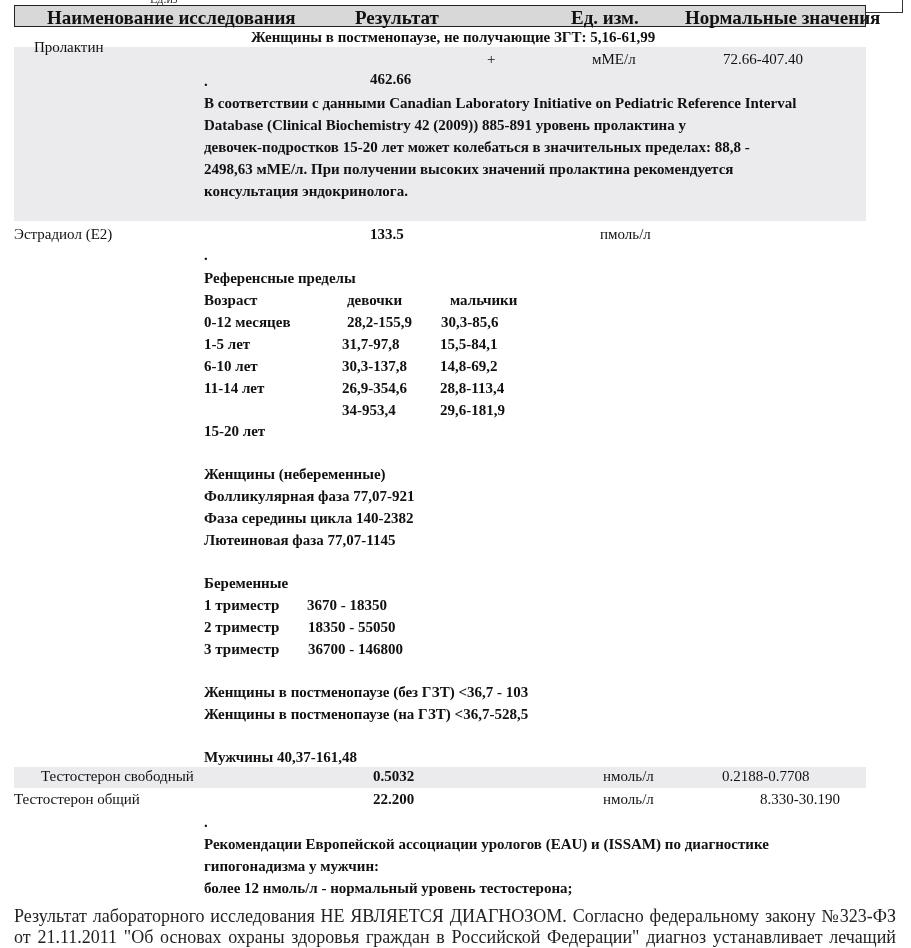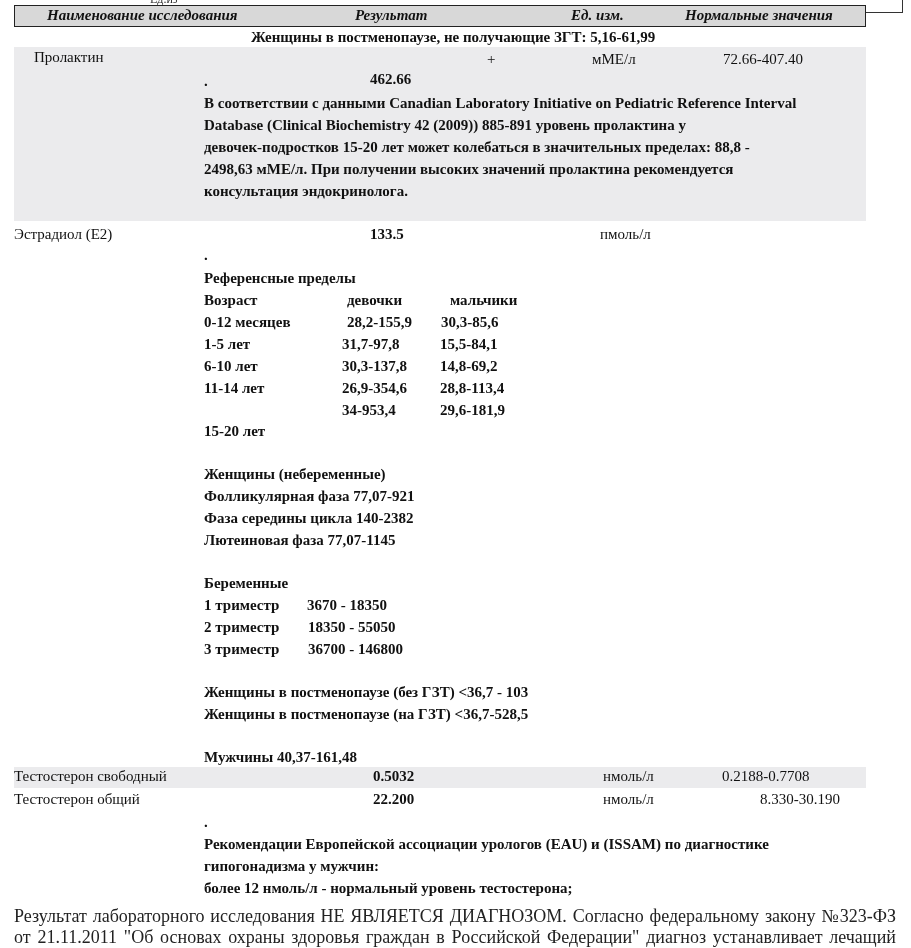--- a/index.html
+++ b/index.html
@@ -13,21 +13,21 @@
 
   
   .top-frag { left: 150px; top: -8px; font-size: 12px; color: #333; }
   .connector { position: absolute; left: 866px; top: -2px; width: 36px; height: 14px;
                border-right: 1px solid #333; border-bottom: 1px solid #333; }
 
   
   .header {
     position: absolute; left: 14px; top: 5px; width: 850px; height: 20px;
     background: #d8d8d8; border: 1px solid #222;
-    font-weight: bold; font-size: 15px; font-style: italic;
+    font-weight: bold; font-size: 19px;
   }
   .header span { position: absolute; top: 1px; white-space: nowrap; }
 
   .band { position: absolute; left: 14px; width: 852px; background: #ebebed; }
 
   .row-text { font-size: 15px; }
   .note { font-size: 15px; font-weight: bold; line-height: 22px; }
   .disclaimer { font-size: 18px; line-height: 21px; color: #222; text-align: justify; white-space: normal; }
 </style>
 </head>
@@ -39,21 +39,21 @@
 <div class="header">
   <span style="left:32px;">Наименование исследования</span>
   <span style="left:340px;">Результат</span>
   <span style="left:556px;">Ед. изм.</span>
   <span style="left:670px;">Нормальные значения</span>
 </div>
 
 <div class="abs row-text b" style="left:205px; top:29px;margin-left:46px;">Женщины в постменопаузе, не получающие ЗГТ: 5,16-61,99</div>
 
 <div class="band" style="top:47px; height:174px;"></div>
-<div class="abs row-text" style="left:14px; top:49px;padding-left:20px;">Пролактин</div>
+<div class="abs row-text" style="left:14px; top:39px;padding-left:20px;">Пролактин</div>
 <div class="abs row-text b" style="left:370px; top:51px;margin-top:20px;">462.66</div>
 <div class="abs row-text" style="left:487px; top:51px;">+</div>
 <div class="abs row-text" style="left:592px; top:51px;">мМЕ/л</div>
 <div class="abs row-text" style="left:723px; top:51px;">72.66-407.40</div>
 <div class="abs note" style="left:204px; top:70px;">.</div>
 <div class="abs note" style="left:204px; top:92px;">В соответствии с данными Canadian Laboratory Initiative on Pediatric Reference Interval</div>
 <div class="abs note" style="left:204px; top:114px;">Database (Clinical Biochemistry 42 (2009)) 885-891 уровень пролактина у</div>
 <div class="abs note" style="left:204px; top:136px;">девочек-подростков 15-20 лет может колебаться в значительных пределах: 88,8 -</div>
 <div class="abs note" style="left:204px; top:158px;">2498,63 мМЕ/л. При получении высоких значений пролактина рекомендуется</div>
 <div class="abs note" style="left:204px; top:180px;">консультация эндокринолога.</div>
@@ -100,21 +100,21 @@
 <div class="abs note" style="left:308px; top:616px;">18350 - 55050</div>
 <div class="abs note" style="left:204px; top:638px;">3 триместр</div>
 <div class="abs note" style="left:308px; top:638px;">36700 - 146800</div>
 
 <div class="abs note" style="left:204px; top:681px;">Женщины в постменопаузе (без ГЗТ) &lt;36,7 - 103</div>
 <div class="abs note" style="left:204px; top:703px;">Женщины в постменопаузе (на ГЗТ) &lt;36,7-528,5</div>
 
 <div class="abs note" style="left:204px; top:746px;">Мужчины 40,37-161,48</div>
 
 <div class="band" style="top:767px; height:21px;"></div>
-<div class="abs row-text" style="left:14px; top:768px;">Тестостерон свободный</div>
+<div class="abs row-text" style="left:14px; top:768px;padding-left:27px;">Тестостерон свободный</div>
 <div class="abs row-text b" style="left:373px; top:768px;">0.5032</div>
 <div class="abs row-text" style="left:603px; top:768px;">нмоль/л</div>
 <div class="abs row-text" style="left:722px; top:768px;">0.2188-0.7708</div>
 
 <div class="abs row-text" style="left:14px; top:791px;">Тестостерон общий</div>
 <div class="abs row-text b" style="left:373px; top:791px;">22.200</div>
 <div class="abs row-text" style="left:603px; top:791px;">нмоль/л</div>
 <div class="abs row-text" style="left:760px; top:791px;">8.330-30.190</div>
 <div class="abs note" style="left:204px; top:811px;">.</div>
 <div class="abs note" style="left:204px; top:833px;">Рекомендации Европейской ассоциации урологов (EAU) и (ISSAM) по диагностике</div>

